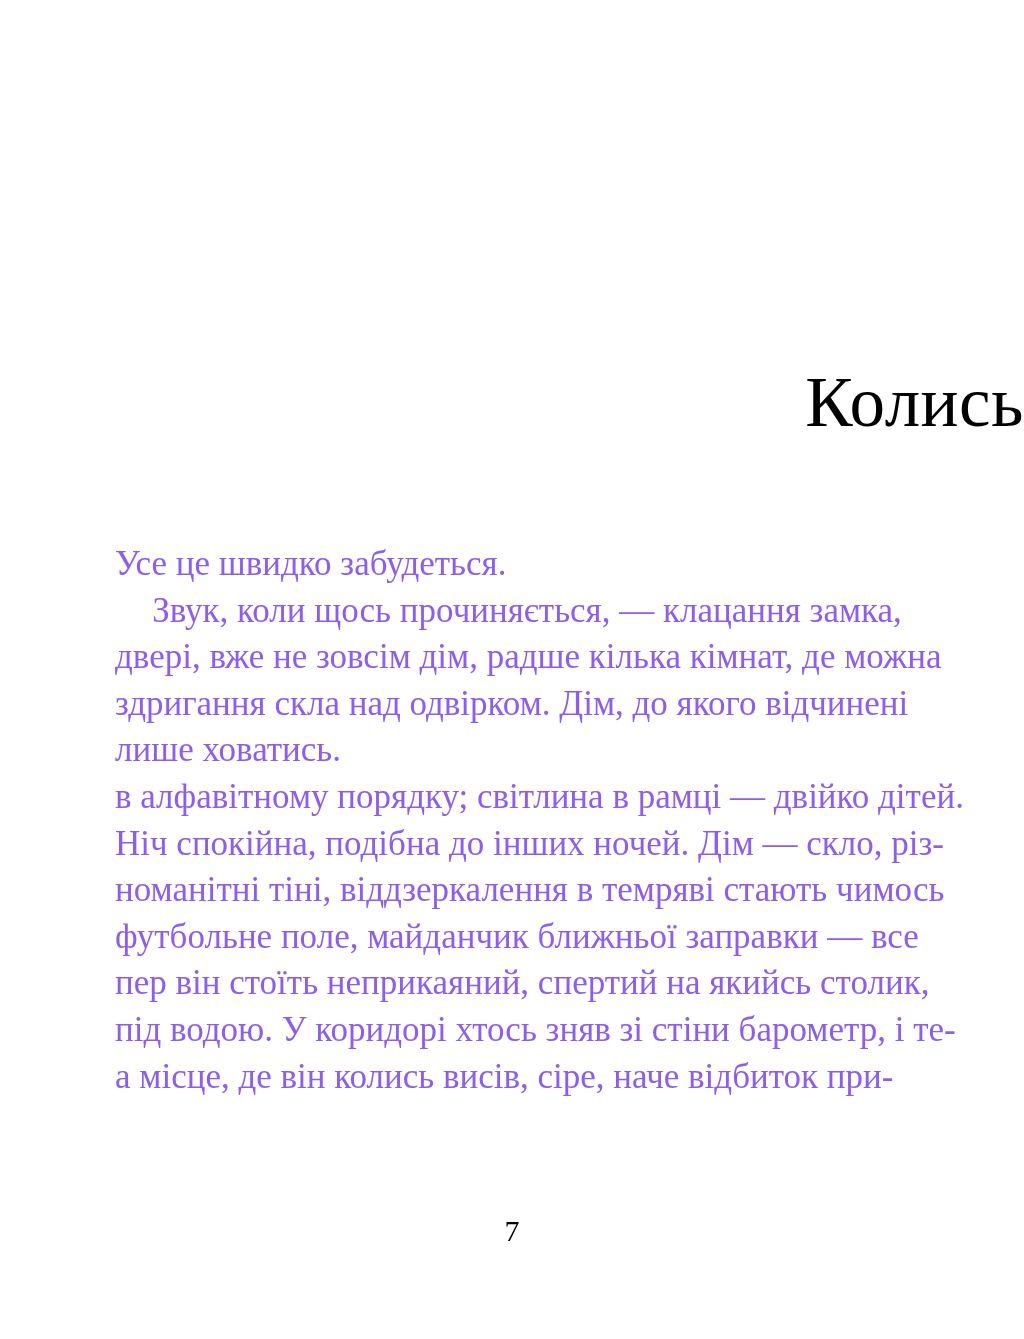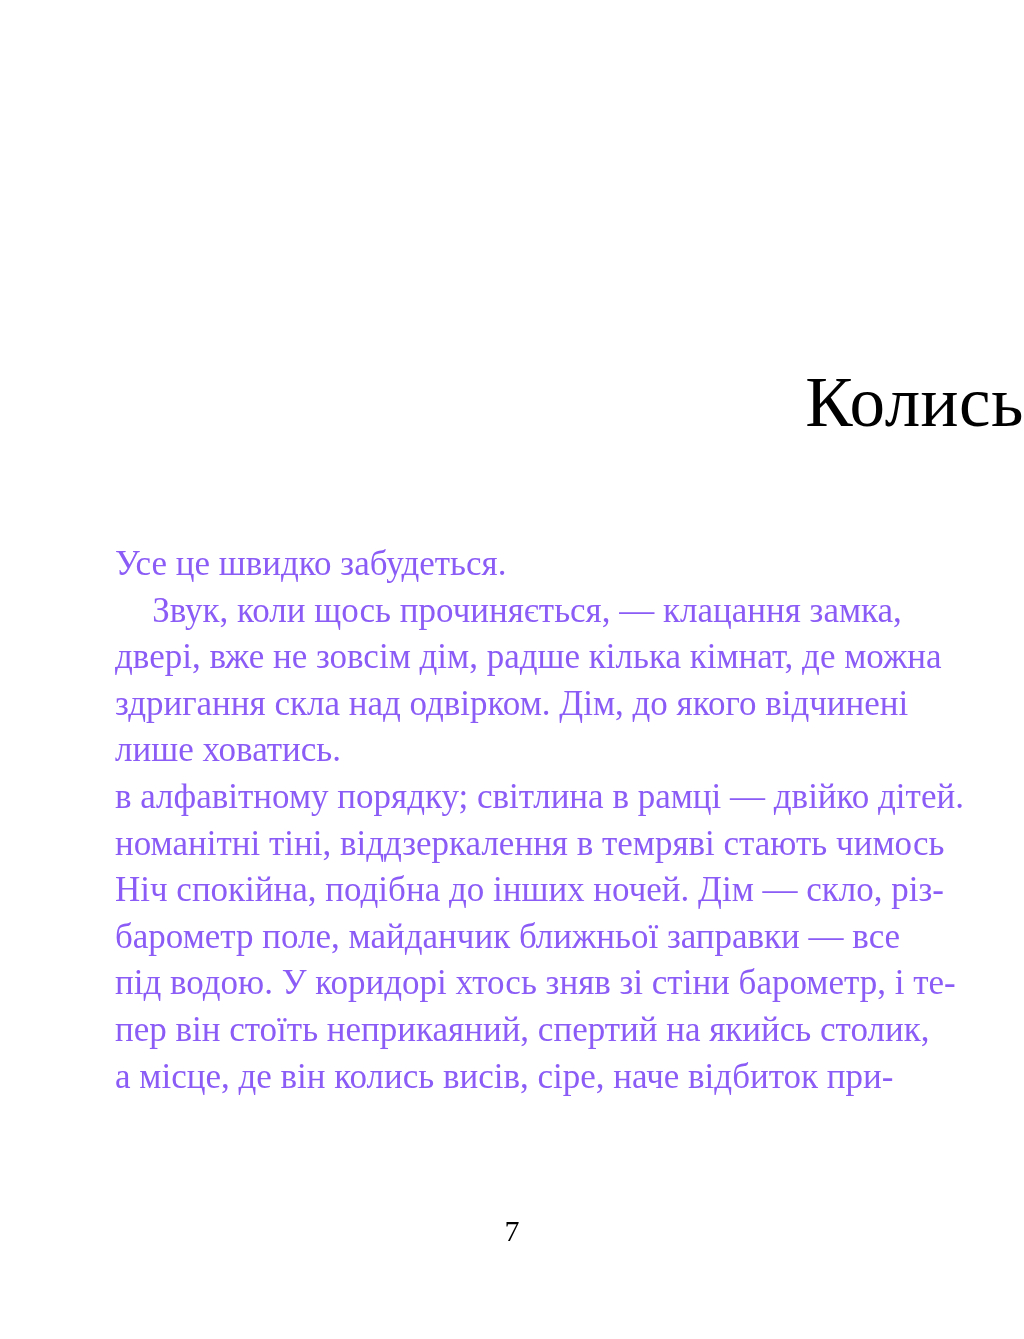--- a/index.html
+++ b/index.html
@@ -78,23 +78,23 @@
 
   <h1 class="chapter-title">Колись</h1>
 
   <div class="body-block">
       <span class="text-line">Усе це швидко забудеться.</span>
       <span class="text-line indent">Звук, коли щось прочиняється, — клацання замка,</span>
       <span class="text-line">двері, вже не зовсім дім, радше кілька кімнат, де можна</span>
       <span class="text-line">здригання скла над одвірком. Дім, до якого відчинені</span>
       <span class="text-line">лише ховатись.</span>
       <span class="text-line">в алфавітному порядку; світлина в рамці — двійко дітей.</span>
+      <span class="text-line">Ніч спокійна, подібна до інших ночей. Дім — скло, різ-</span>
       <span class="text-line">номанітні тіні, віддзеркалення в темряві стають чимось</span>
-      <span class="text-line">Ніч спокійна, подібна до інших ночей. Дім — скло, різ-</span>
-      <span class="text-line">барометр поле, майданчик ближньої заправки — все</span>
+      <span class="text-line">футбольне поле, майданчик ближньої заправки — все</span>
+      <span class="text-line">пер він стоїть неприкаяний, спертий на якийсь столик,</span>
       <span class="text-line">під водою. У коридорі хтось зняв зі стіни барометр, і те-</span>
-      <span class="text-line">пер він стоїть неприкаяний, спертий на якийсь столик,</span>
       <span class="text-line">а місце, де він колись висів, сіре, наче відбиток при-</span>
     </div>
 
   <div class="page-number">7</div>
 
 </div>
 
 </body></html>

